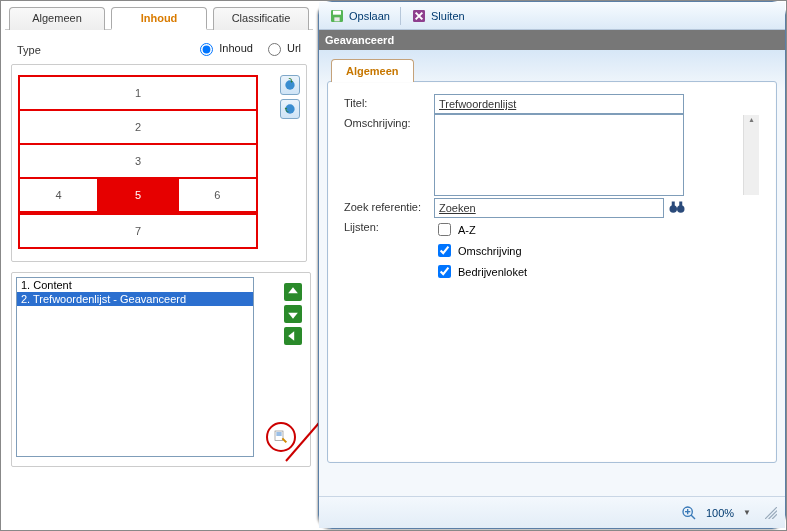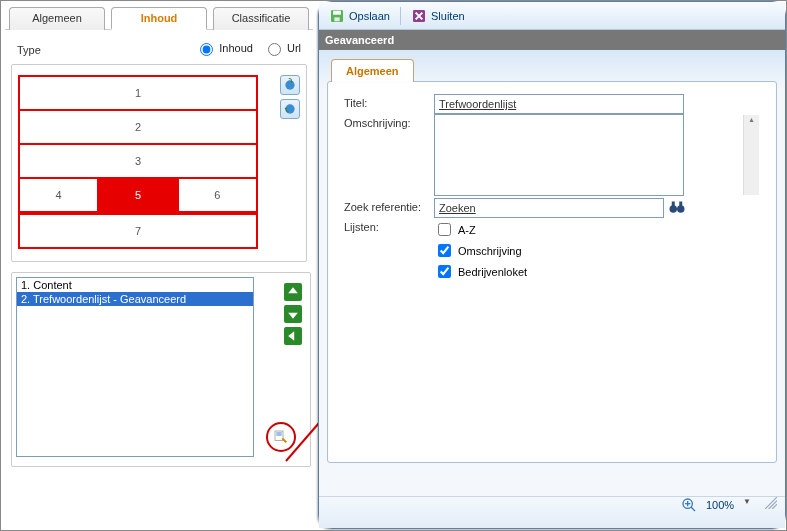--- a/index.html
+++ b/index.html
@@ -57,21 +57,21 @@
   .flabel{ width:90px; color:#333; padding-top:3px;}
   .fcol{ flex:1; position:relative;}
   input.txt{ width:250px; height:20px; border:1px solid #7f9db9; padding:1px 4px; color:#333;text-decoration:underline;}
   textarea.txt{ width:250px; height:82px; border:1px solid #7f9db9; resize:none; padding:2px 4px 2px 4px;}
   .scroll-affordance{ position:absolute; right:1px; top:1px; width:16px; height:80px; background:#efefef; border-left:1px solid #ddd;}
   .scroll-affordance::before{content:"▴"; color:#777; font-size:8px; display:block; text-align:center;}
   .zoek-row input.txt{ width:230px;}
   .binoc{ margin-left:4px;}
   .chk{ display:flex; align-items:center; gap:4px; margin:2px 0;}
   input[type="checkbox"].styled { width:13px; height:13px;}
-  .footer{ position:absolute; left:0; right:0; bottom:0; height:32px; border-top:1px solid #c9d6e5; background:linear-gradient(#f3f8fd,#e3edf7); display:flex; align-items:flex-start; justify-content:flex-end; padding:0 8px; gap:4px; color:#003a70;}
+  .footer{ position:absolute; left:0; right:0; bottom:0; height:32px; border-top:1px solid #c9d6e5; background:linear-gradient(#f3f8fd,#e3edf7); display:flex; align-items:center; justify-content:flex-end; padding:0 8px; gap:4px; color:#003a70;}
   .zoom-dd{ border:1px solid transparent; padding:1px 4px;}
 
 </style>
 </head>
 <body>
 
 <div class="left-panel">
   <div class="tabs-outer">
     <div class="tab-outer">Algemeen</div>
     <div class="tab-outer active">Inhoud</div>

